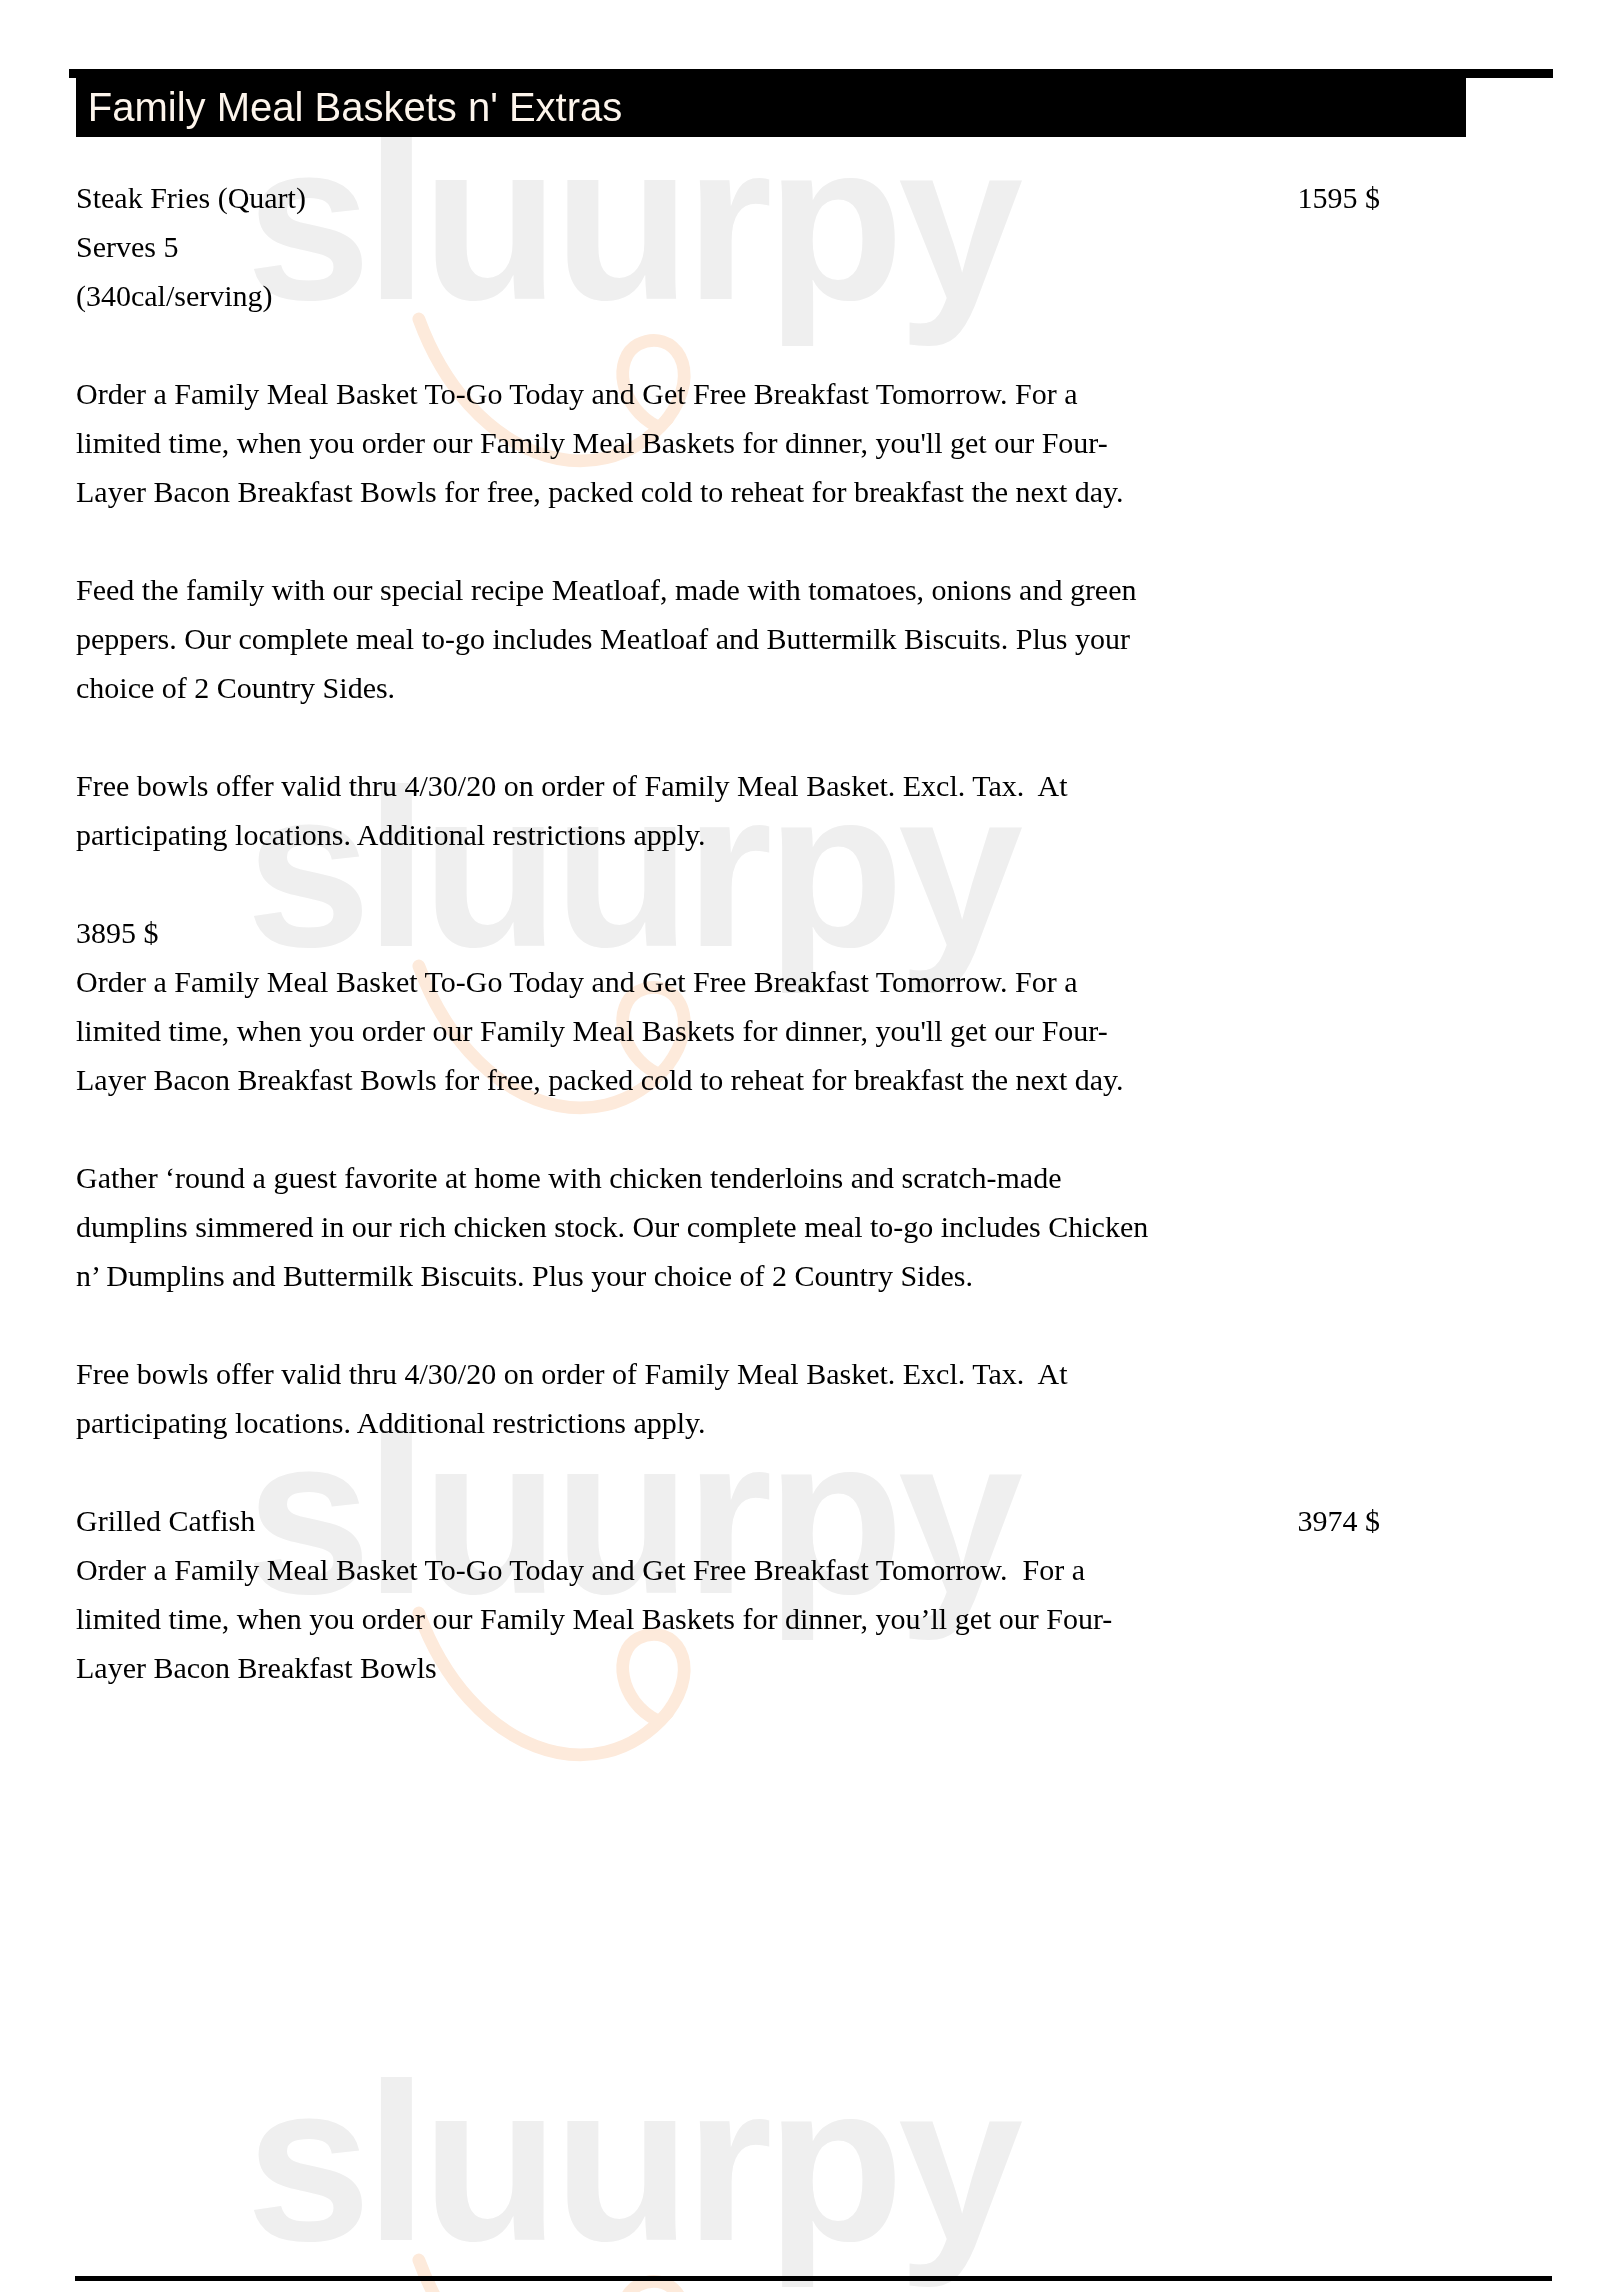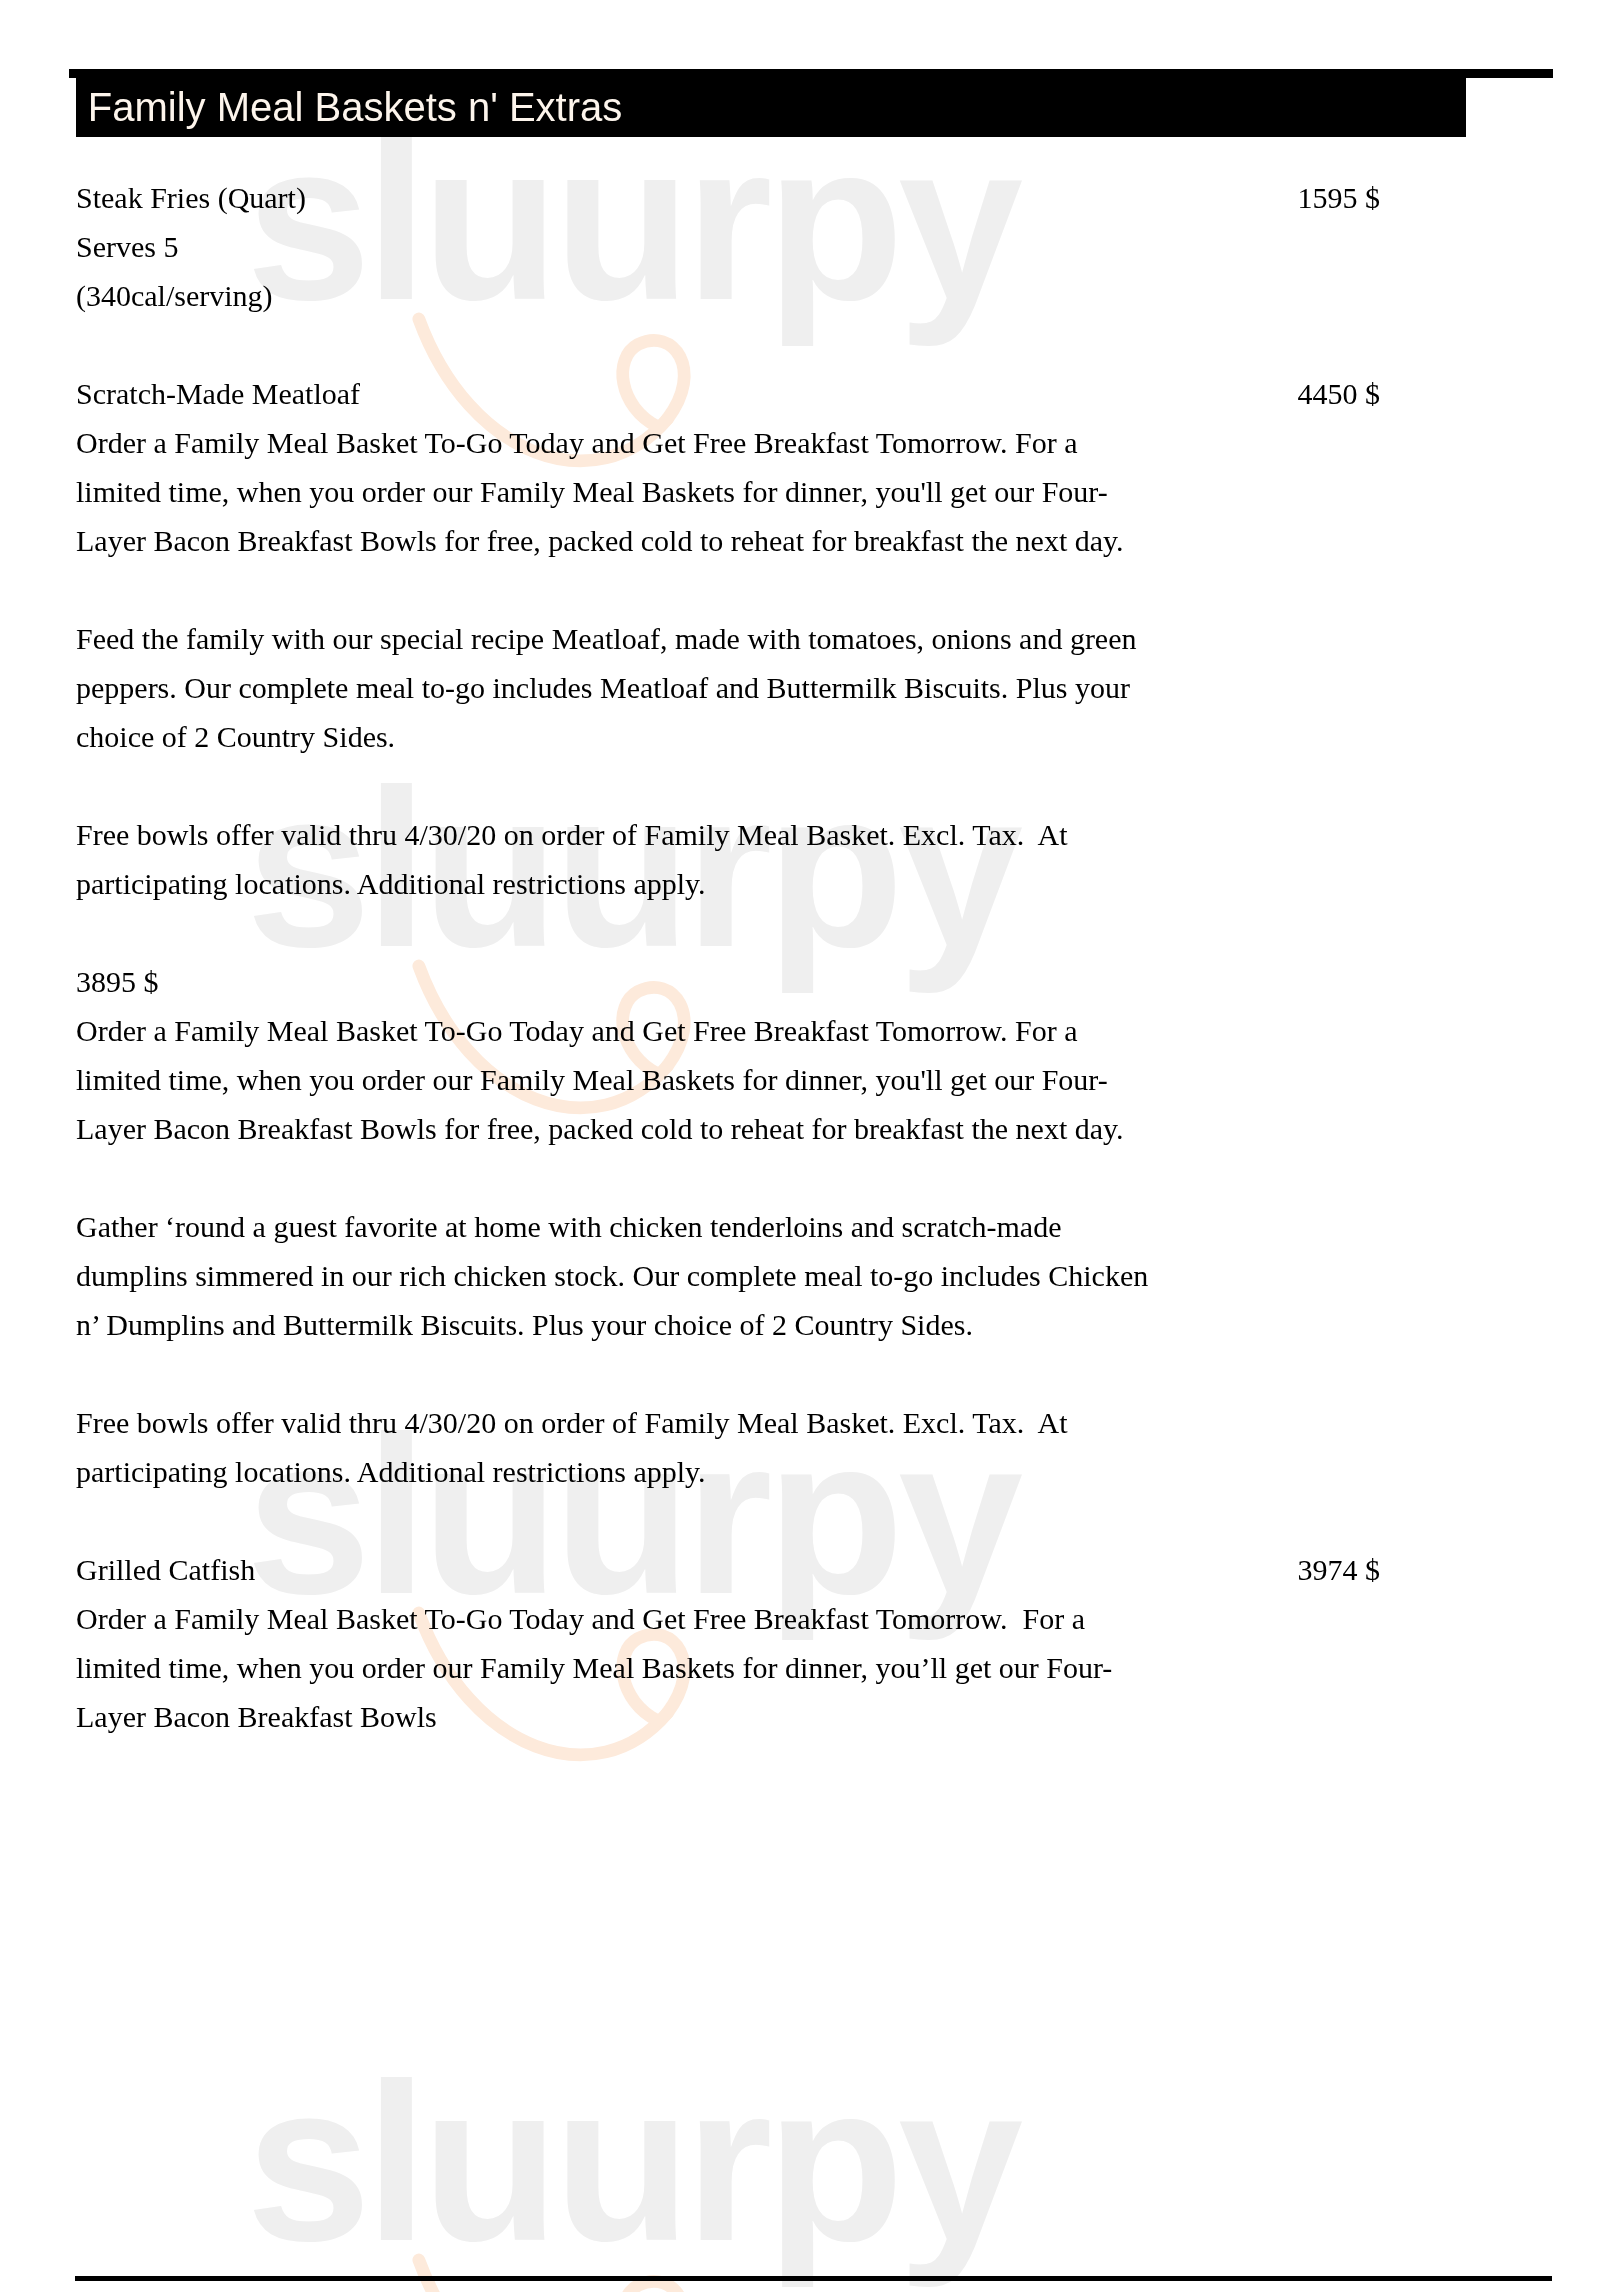--- a/index.html
+++ b/index.html
@@ -191,24 +191,20 @@
         <span class="item-name">Steak Fries (Quart)</span>
         <span class="item-price">1595 $</span>
       </div>
       <div class="item-desc">Serves 5
 (340cal/serving)</div>
     </div>
 
     <div class="item-spacer"></div>
 
     <div class="menu-item">
-      <div class="item-head">
-        <span class="item-name">Scratch-Made Meatloaf</span>
-        <span class="item-price">4450 $</span>
-      </div>
       <div class="item-desc">Order a Family Meal Basket To-Go Today and Get Free Breakfast Tomorrow. For a limited time, when you order our Family Meal Baskets for dinner, you'll get our Four-Layer Bacon Breakfast Bowls for free, packed cold to reheat for breakfast the next day.
 
 Feed the family with our special recipe Meatloaf, made with tomatoes, onions and green peppers. Our complete meal to-go includes Meatloaf and Buttermilk Biscuits. Plus your choice of 2 Country Sides.
 
 Free bowls offer valid thru 4/30/20 on order of Family Meal Basket. Excl. Tax.  At participating locations. Additional restrictions apply.</div>
     </div>
 
     <div class="item-spacer"></div>
 
     <div class="menu-item">

